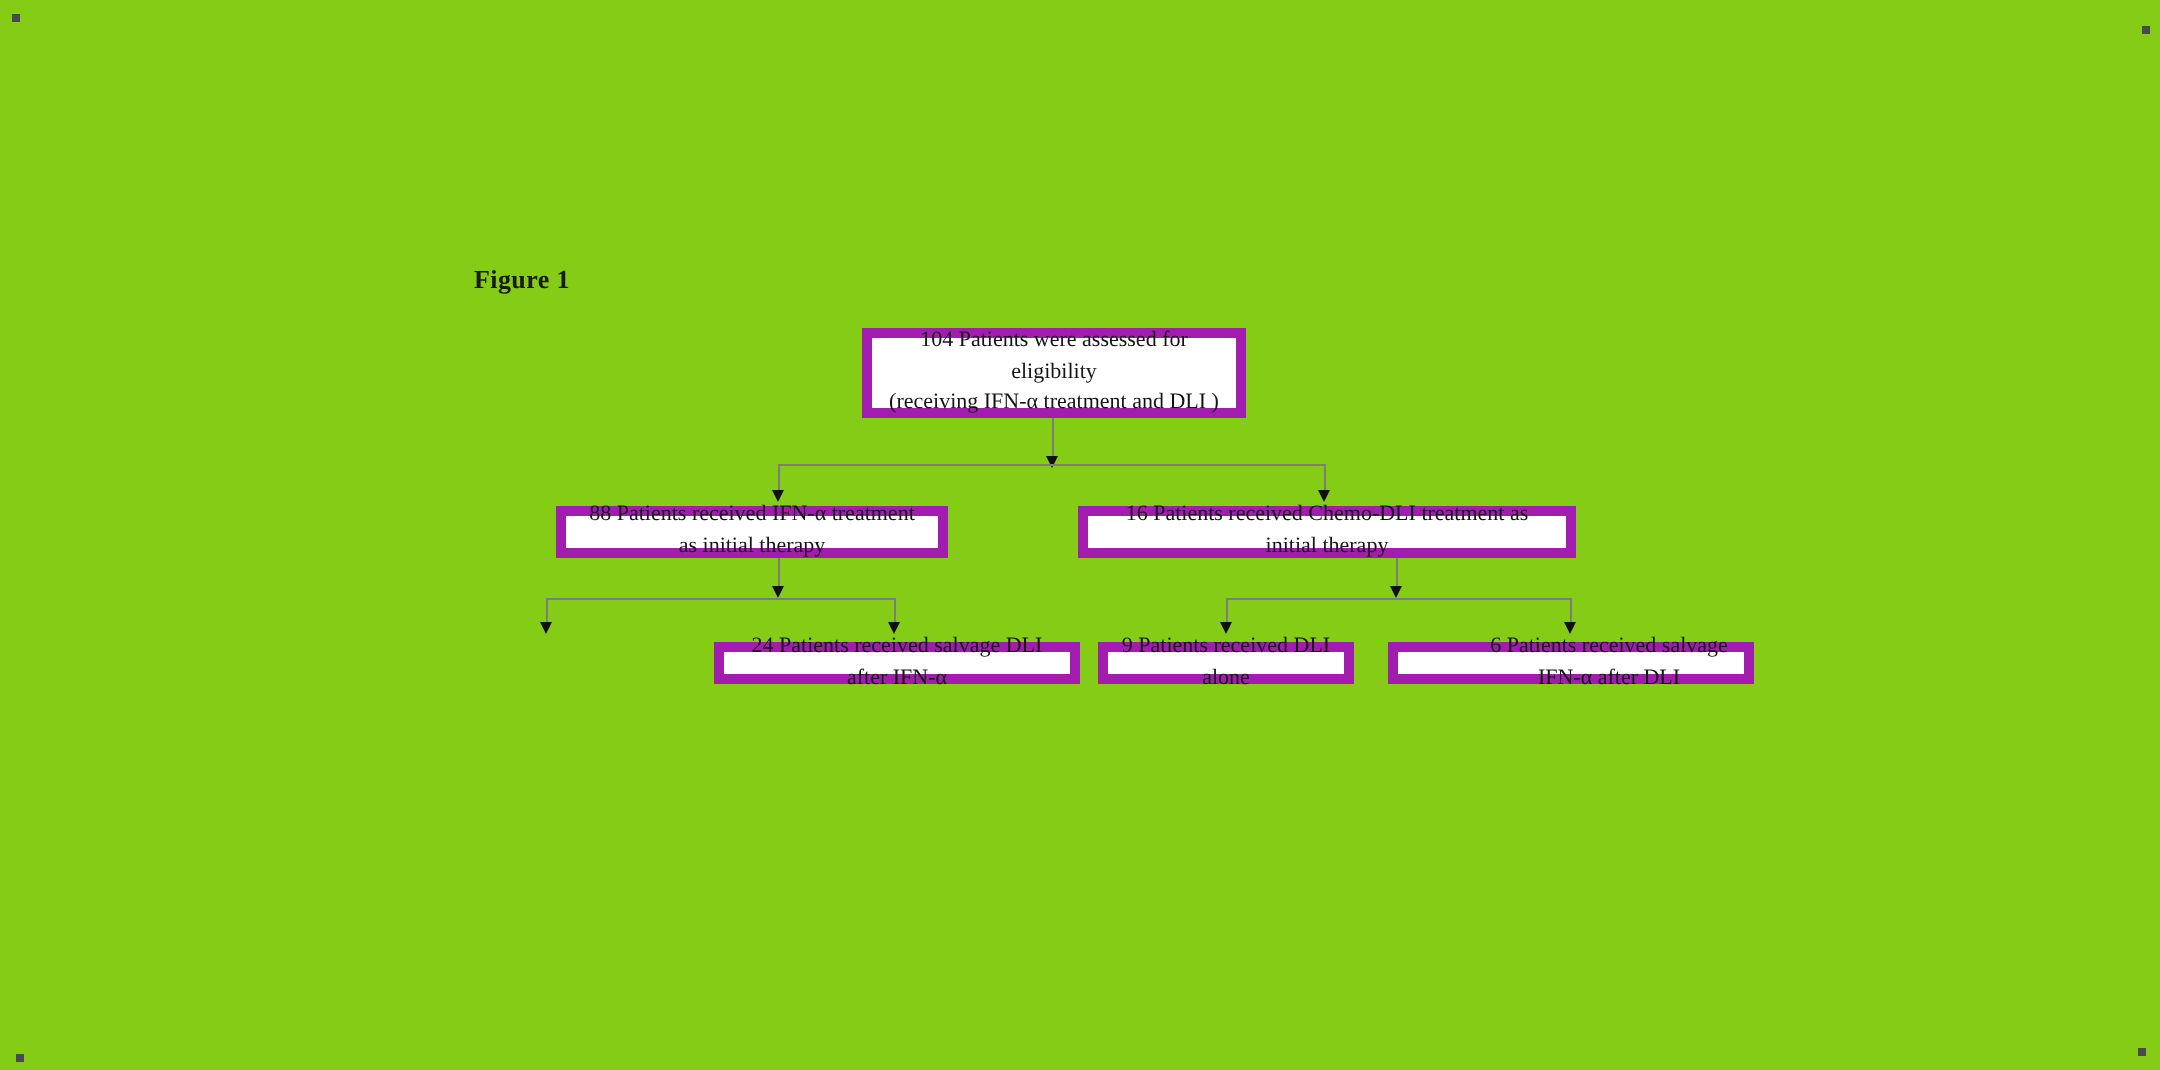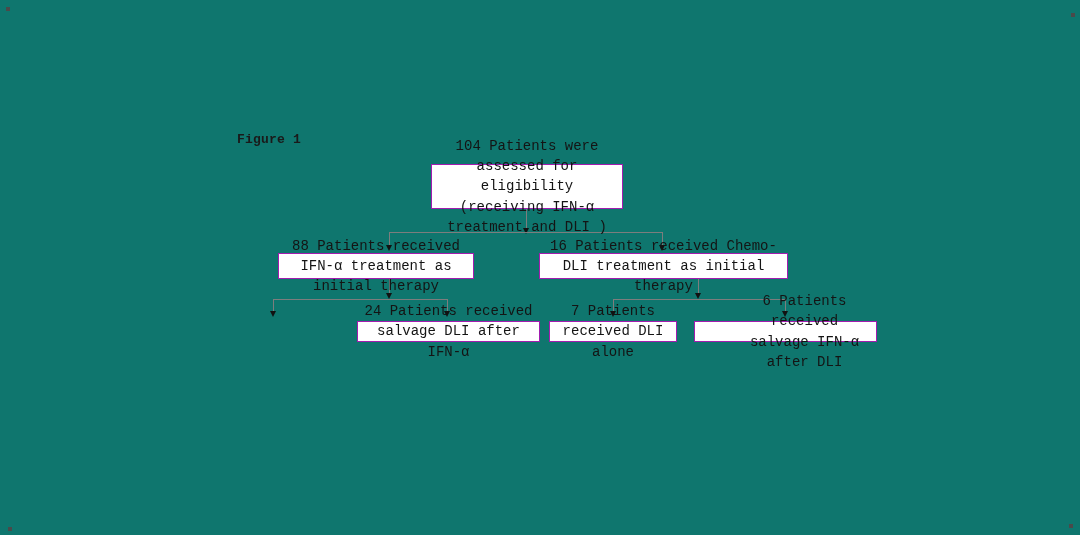--- a/index.html
+++ b/index.html
@@ -4,23 +4,23 @@
 <style>
   html, body {
     margin: 0;
     padding: 0;
     background: #ffffff;
   }
   #page {
     position: relative;
     width: 1080px;
     height: 535px;
-    background: #0f766e;
+    background: #84cc16;
     overflow: hidden;
-    font-family: Liberation Mono, monospace;
+    font-family: Liberation Serif, serif;
     color: #1a1a1a;
   }
 
   
   .crop-mark {
     position: absolute;
     width: 4px;
     height: 4px;
     background: #4a4a4a;
   }
@@ -37,28 +37,28 @@
     font-size: 13px;
     font-weight: bold;
     letter-spacing: .2px;
     white-space: nowrap;
   }
 
   
   .node {
     position: absolute;
     box-sizing: border-box;
-    border: 1px solid #a21caf;
+    border: 5px solid #a21caf;
     background: #ffffff;
     display: flex;
     flex-direction: column;
     align-items: center;
     justify-content: center;
     text-align: center;
-    font-size: 14px;
+    font-size: 11px;
     line-height: 1.45;
     color: #141414;
     padding: 2px 6px;
   }
   .node .line2 { display: block; }
 
   #node-root      { left: 431px; top: 164px; width: 192px; height: 45px; }
   #node-ifn       { left: 278px; top: 253px; width: 196px; height: 26px; }
   #node-chemodli  { left: 539px; top: 253px; width: 249px; height: 26px; }
   #node-ifn-alone      { left: 203px; top: 321px; width: 141px; height: 21px; }
@@ -161,20 +161,20 @@
   <div class="node" id="node-chemodli">
     <span>16 Patients received Chemo-DLI treatment as initial therapy</span>
   </div>
 
 
   <div class="node" id="node-salvage-dli">
     <span>24 Patients received salvage DLI after IFN-α</span>
   </div>
 
   <div class="node" id="node-dli-alone">
-    <span>7 Patients received DLI alone</span>
+    <span>9 Patients received DLI alone</span>
   </div>
 
   <div class="node" id="node-salvage-ifn">
     <span>6 Patients received salvage IFN-α after DLI</span>
   </div>
 
 </div>
 
 </body></html>

